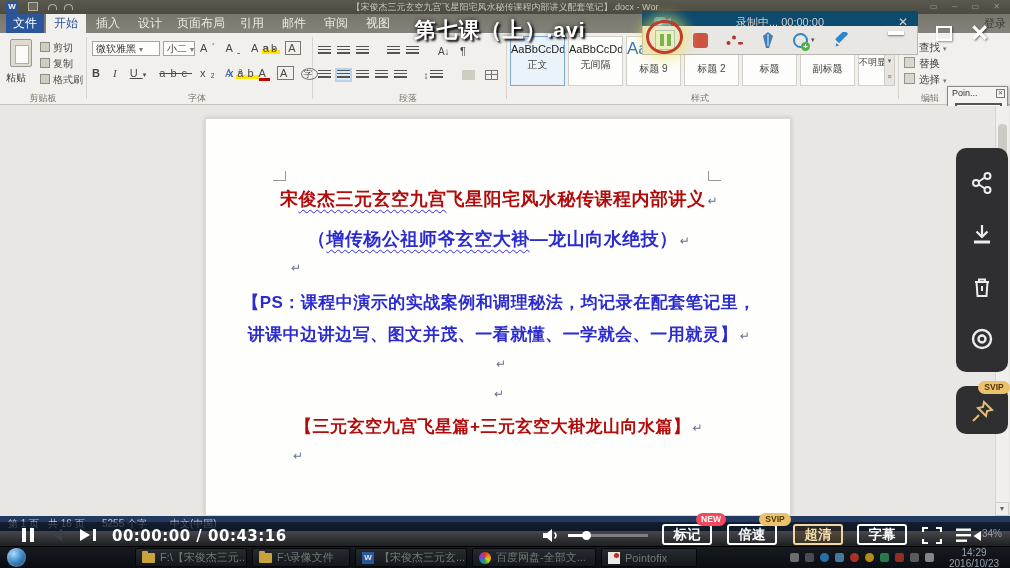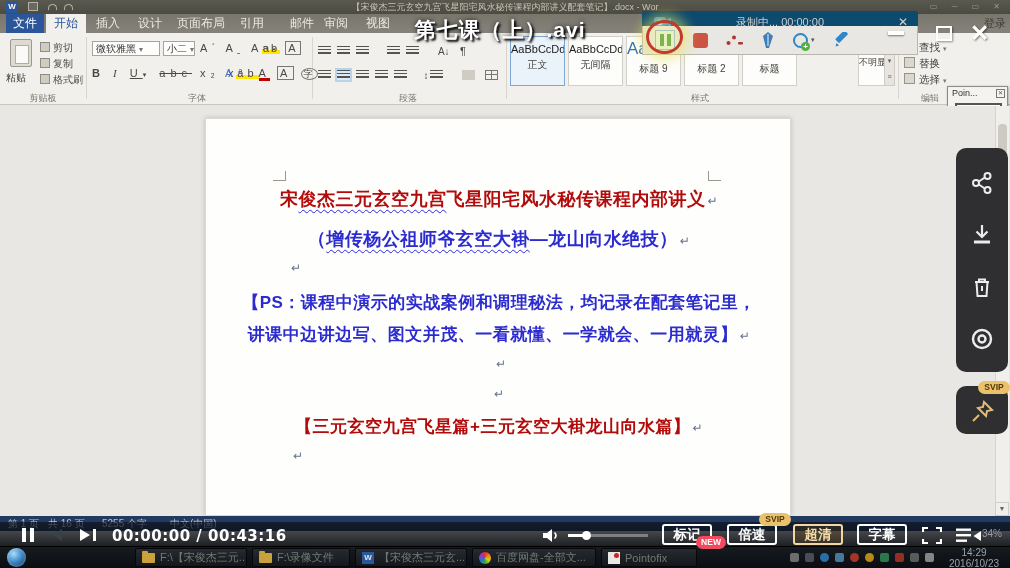--- a/index.html
+++ b/index.html
@@ -102,21 +102,21 @@
   .time { position:absolute; left:112px; top:5px; font-size:15px; font-weight:bold; color:#fff;
           letter-spacing:0.5px; font-family:"DejaVu Sans",sans-serif; }
   .vol-track { position:absolute; left:568px; top:12px; width:80px; height:2.5px; background:rgba(255,255,255,.35); }
   .vol-fill { position:absolute; left:568px; top:12px; width:18px; height:2.5px; background:#fff; }
   .vol-knob { position:absolute; left:582px; top:9px; width:9px; height:9px; border-radius:50%; background:#fff; }
   .pill { position:absolute; top:2px; width:50px; height:21px; border:2px solid #fff; border-radius:3px;
           color:#fff; font-size:13.5px; font-weight:bold; text-align:center; line-height:17px; }
   .pill.gold { border-color:#f2d7a4; color:#f4dba8; background:rgba(120,85,20,.25); }
   .badge { position:absolute; height:13px; border-radius:7px; font-size:8.5px; font-weight:bold;
            line-height:13px; text-align:center; z-index:3; }
-  .badge.new { width:30px; background:#f2495f; color:#fff;margin-top:23px; }
+  .badge.new { width:30px; background:#f2495f; color:#fff; }
   .badge.svip { width:32px; background:#e9c26b; color:#53380c; }
   .zoomtxt { position:absolute; left:982px; top:6px; font-size:10px; color:#959ba5; z-index:0; }
 
   
   .sidepanel { left:956px; top:148px; width:52px; height:224px; background:#2f2f31; border-radius:10px; }
   .sideicon { position:absolute; left:13px; }
   .pintile { left:956px; top:386px; width:52px; height:48px; background:#2f2f31; border-radius:10px; }
 
   
   .recbar { left:642px; top:11px; width:276px; height:23px; background:#0c4a6e; border-radius:2px 2px 0 0;
@@ -186,21 +186,21 @@
   <div class="abs w-redo"></div>
   <div class="abs w-winbtns">▭ ─ ▭ ✕</div>
 
   <div class="abs tabsrow">
     <span class="tab file" style="left:6px;width:38px;">文件</span>
     <span class="tab active" style="left:46px;width:40px;">开始</span>
     <span class="tab" style="left:88px;width:40px;">插入</span>
     <span class="tab" style="left:130px;width:40px;">设计</span>
     <span class="tab" style="left:172px;width:58px;">页面布局</span>
     <span class="tab" style="left:232px;width:40px;">引用</span>
-    <span class="tab" style="left:274px;width:40px;text-align:right;">邮件</span>
+    <span class="tab" style="left:274px;width:40px;">邮件</span>
     <span class="tab" style="left:316px;width:40px;">审阅</span>
     <span class="tab" style="left:358px;width:40px;">视图</span>
   </div>
   <span class="abs login-link">登录</span>
 
   <div class="abs ribbon">
     <div class="rb-div" style="left:86px;"></div>
     <div class="rb-div" style="left:312px;"></div>
     <div class="rb-div" style="left:506px;"></div>
     <div class="rb-div" style="left:898px;"></div>
@@ -248,20 +248,24 @@
       <span class="sc-prev big blue">AaBbC</span>
       <span class="sc-name">标题 9</span>
       </div>
     <div class="stylecard" style="left:684px;">
       <span class="sc-prev big blue">AaBbC</span>
       <span class="sc-name">标题 2</span>
       </div>
     <div class="stylecard" style="left:742px;">
       <span class="sc-prev big">AaBbC</span>
       <span class="sc-name">标题</span>
+      </div>
+    <div class="stylecard" style="left:800px;">
+      <span class="sc-prev big" style="color:#555;">AaBbC</span>
+      <span class="sc-name">副标题</span>
       </div>
     <div class="stylecard" style="left:858px; width:36px;">
       <span class="sc-prev dim">AaBbCcDd</span>
       <span class="sc-name" style="font-size:9px;">不明显强调</span>
       </div>
     <div class="sc-scroll" style="left:884px;">▴<br>▾<br>≡</div>
     <div class="rb-label" style="left:670px;">样式</div>
 
     <div class="edit-item" style="left:904px; top:8px;"><span>查找</span> <span style="font-size:7px;color:#777;">▾</span></div>
     <div class="edit-item" style="left:904px; top:24px;"><span>替换</span></div>

